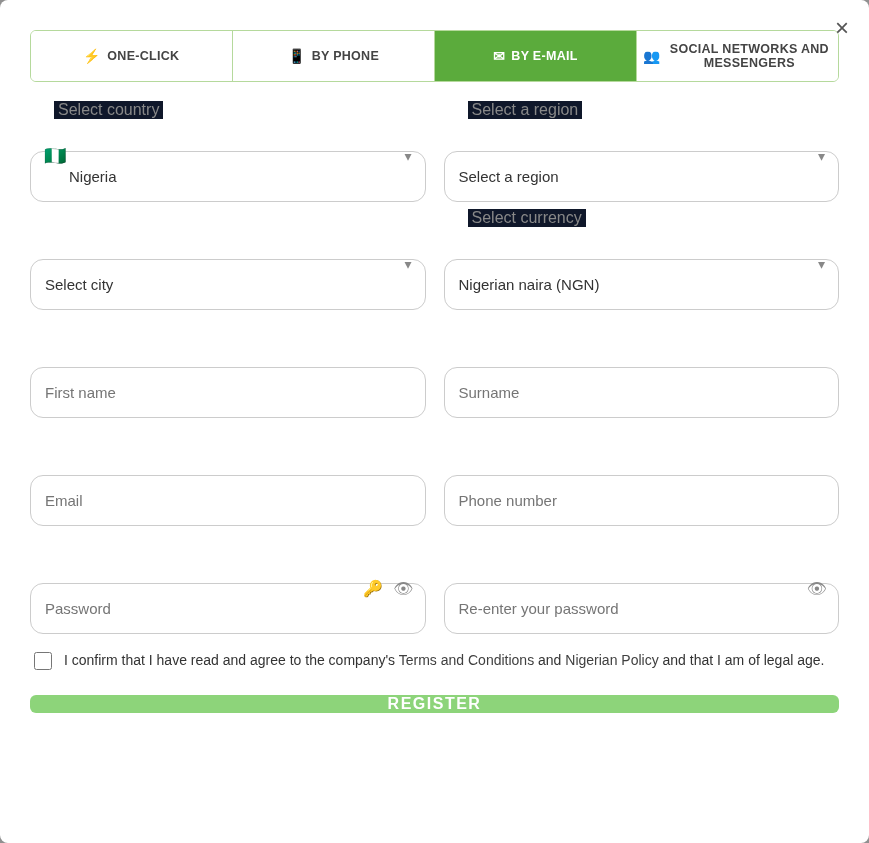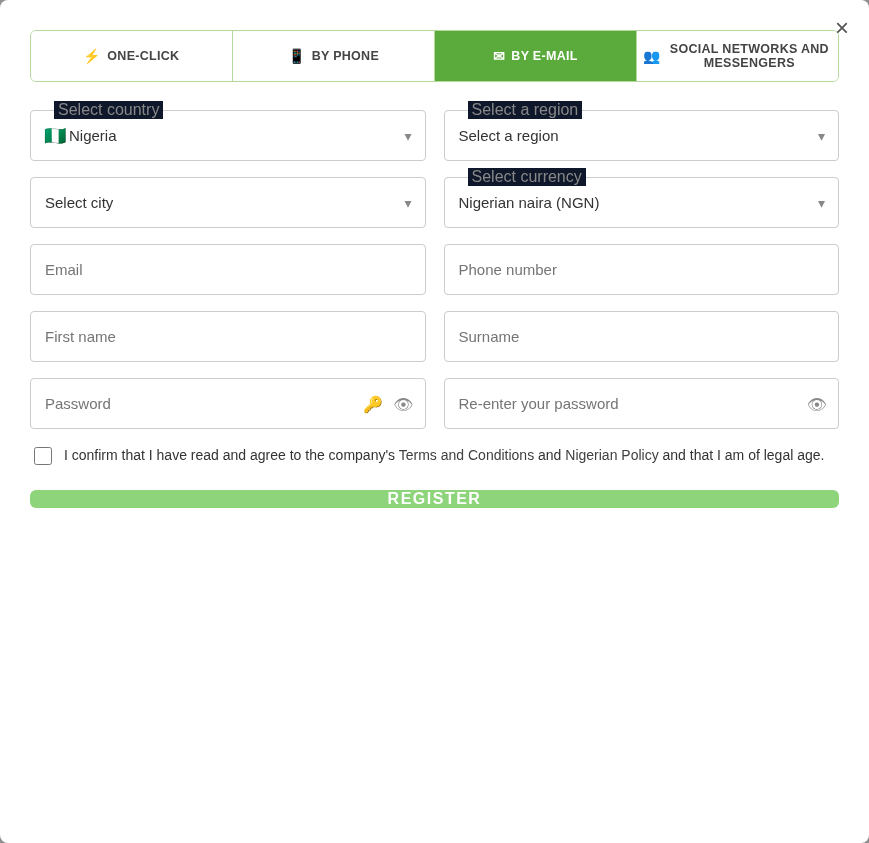--- a/index.html
+++ b/index.html
@@ -93,26 +93,27 @@
       font-size: 16px;
       color: #888;
       padding: 0 4px;
       z-index: 1;
     }
     .form-group select,
     .form-group input {
       width: 100%;
       padding: 16px 14px;
       border: 1.5px solid #ccc;
-      border-radius: 4px;
+      border-radius: 13px;
       font-size: 15px;
       color: #333;
       background: #fff;
       appearance: none;
       outline: none;
+      margin-top: 41px;
     }
     .select-wrapper {
       position: relative;
     }
     .select-wrapper .chevron {
       position: absolute;
       right: 14px;
       top: 50%;
       transform: translateY(-50%);
       pointer-events: none;
@@ -262,34 +263,34 @@
             <option value="ngn">Nigerian naira (NGN)</option>
           </select>
           <span class="chevron">▾</span>
         </div>
       </div>
     </div>
 
     
     <div class="form-row">
       <div class="form-group">
+        <input type="text" placeholder="First name" style="">
+      </div>
+      <div class="form-group">
+        <input type="text" placeholder="Surname" style="">
+      </div>
+    </div>
+
+    
+    <div class="form-row">
+      <div class="form-group">
         <input type="email" placeholder="Email" style="">
       </div>
       <div class="form-group">
         <input type="tel" placeholder="Phone number" style="">
-      </div>
-    </div>
-
-    
-    <div class="form-row">
-      <div class="form-group">
-        <input type="text" placeholder="First name" style="">
-      </div>
-      <div class="form-group">
-        <input type="text" placeholder="Surname" style="">
       </div>
     </div>
 
     
     <div class="form-row">
       <div class="form-group">
         <div class="input-with-icons">
           <input type="password" placeholder="Password" style="">
           <div class="input-icons">
             <span>🔑</span>

